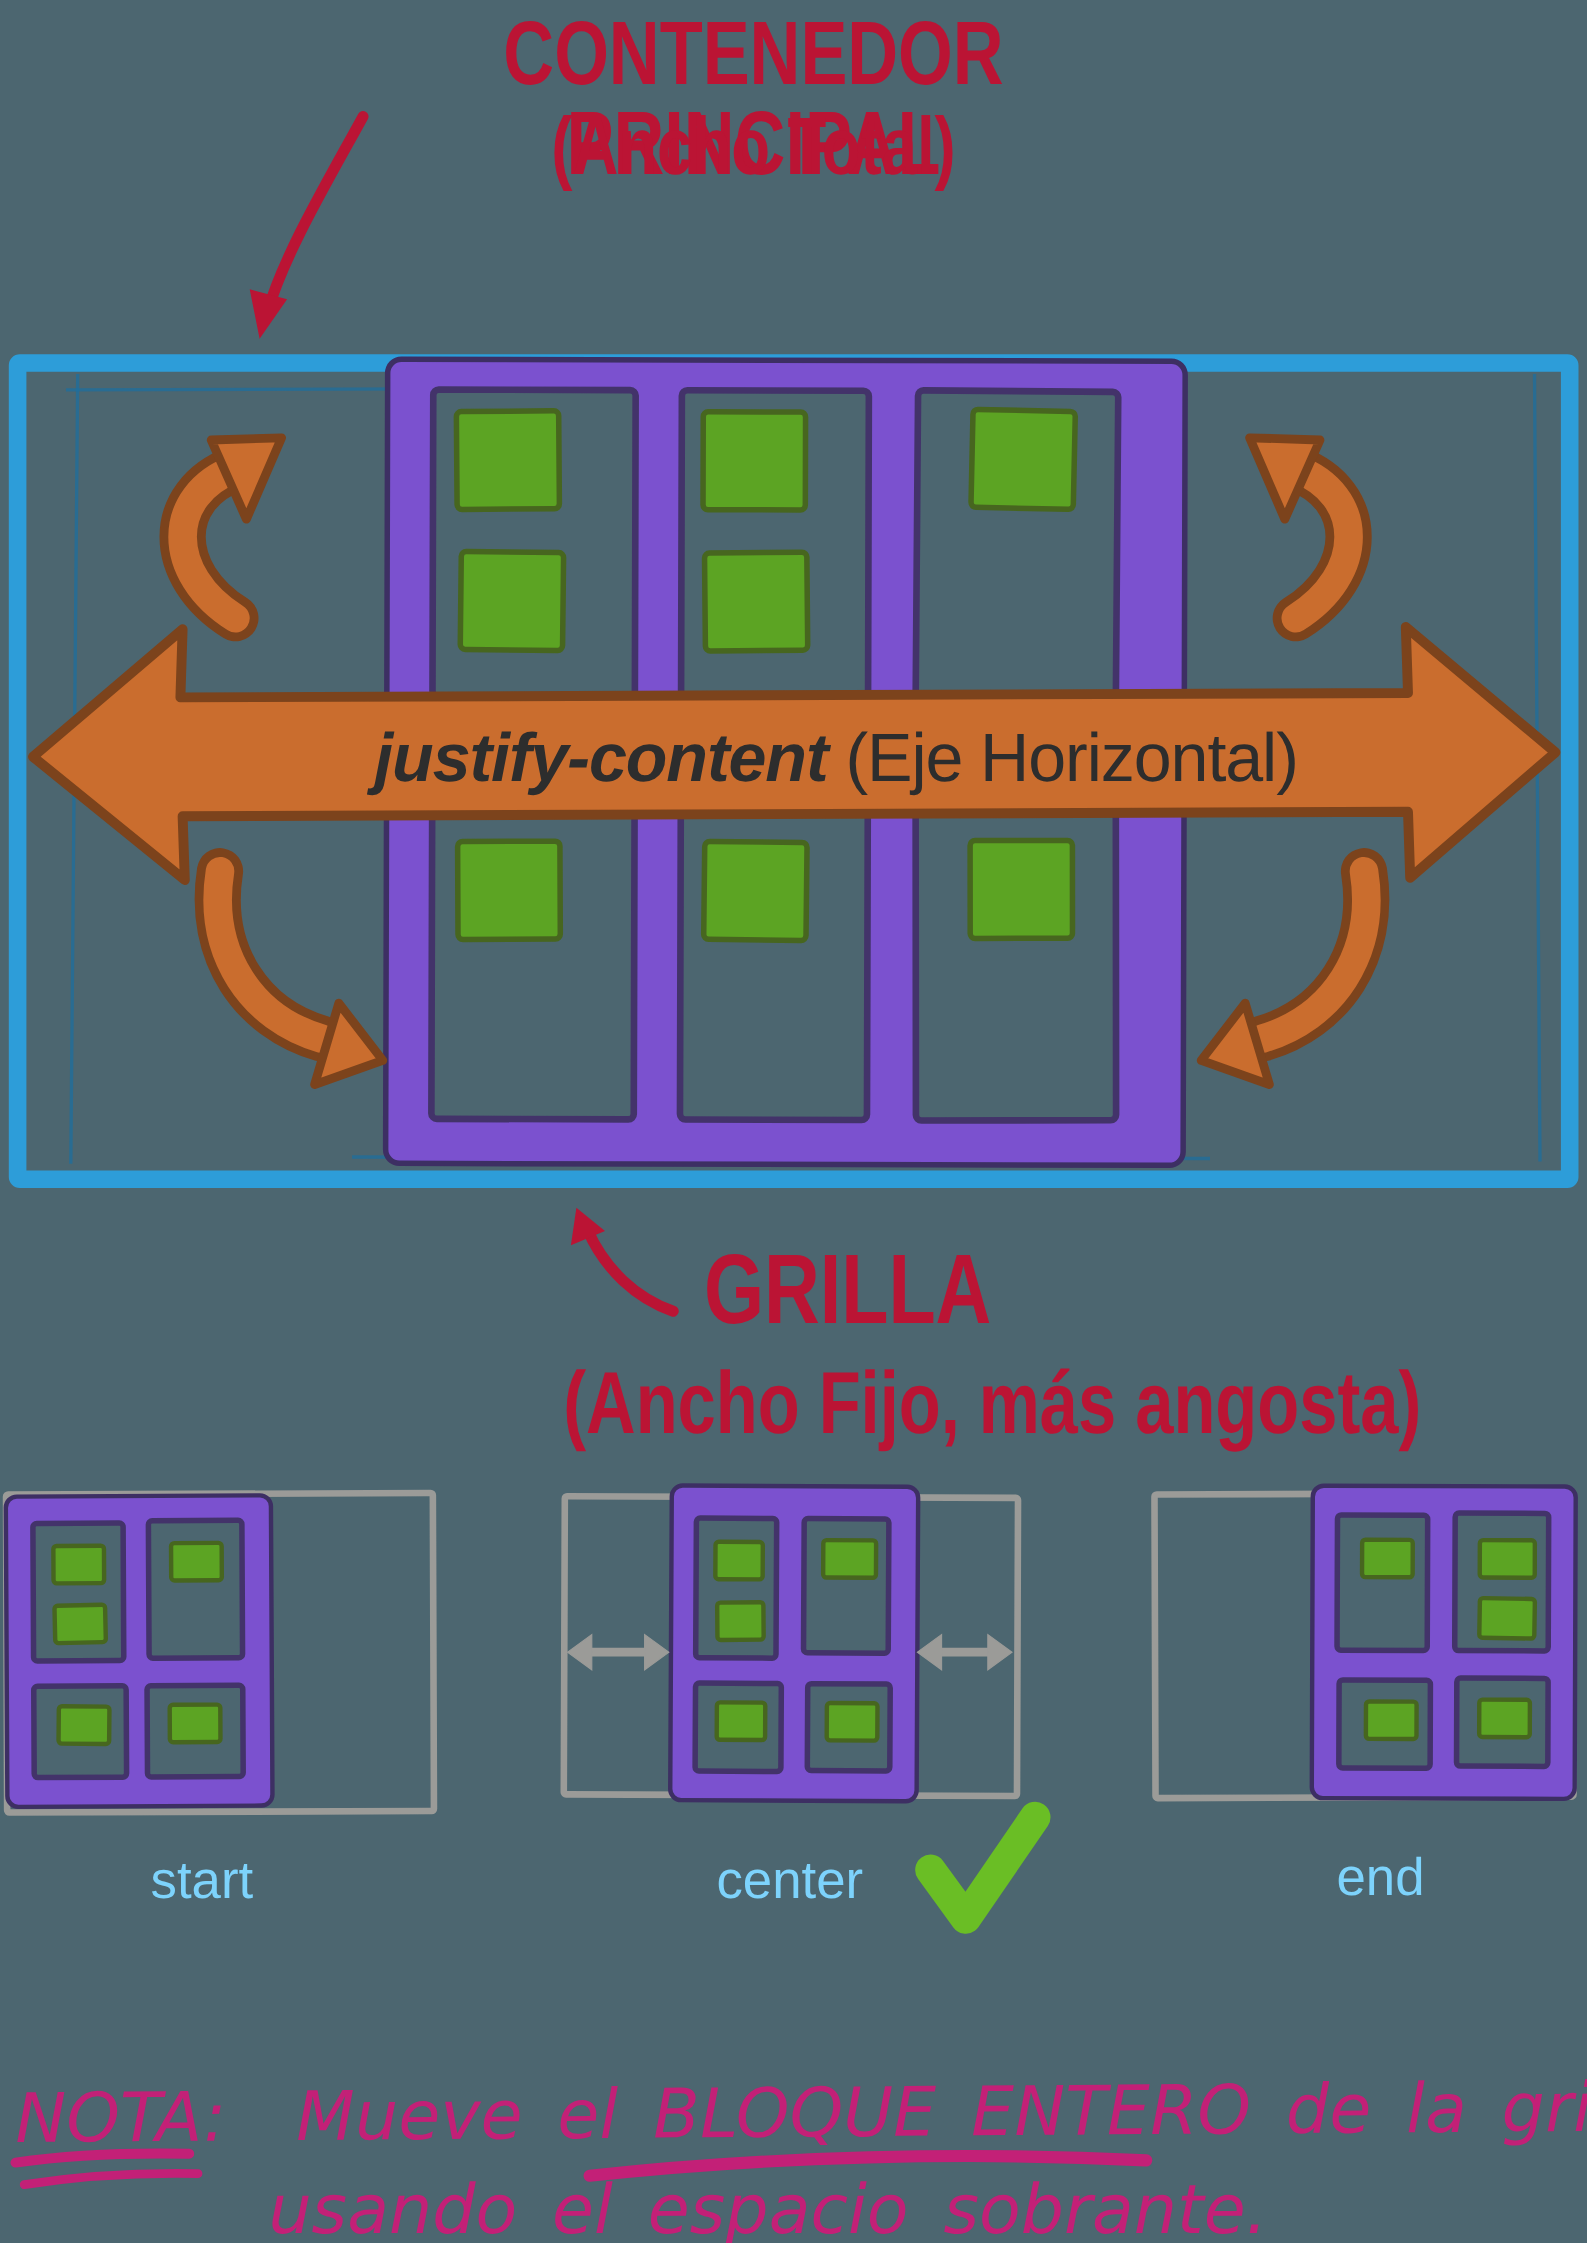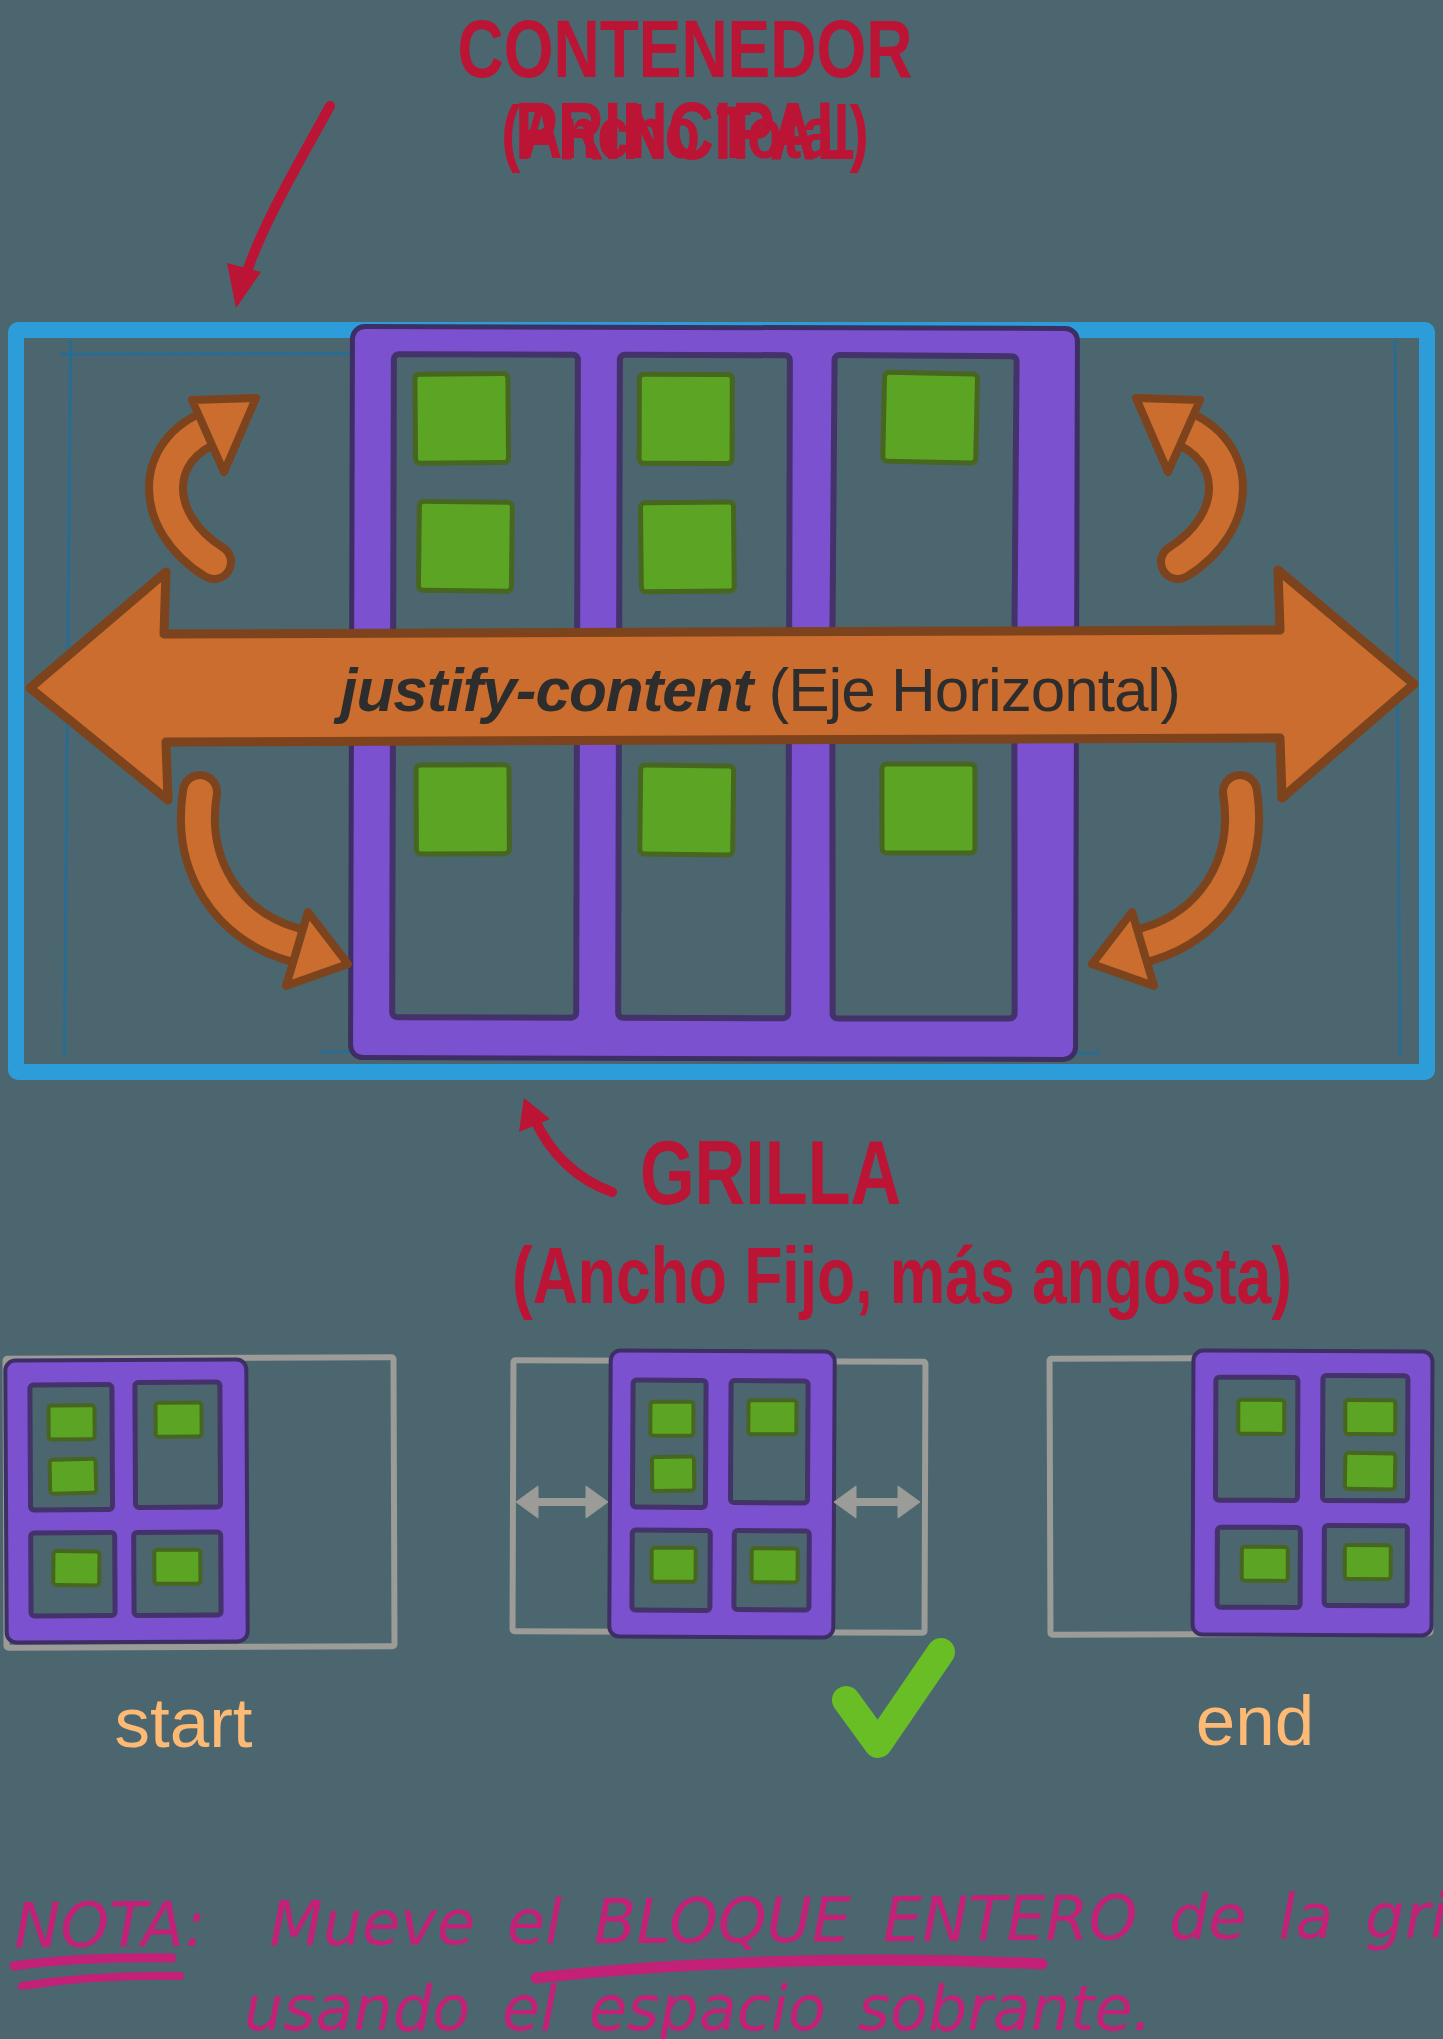--- a/index.html
+++ b/index.html
@@ -7,21 +7,21 @@
           font-family:"Liberation Sans", sans-serif;}
   .abs{position:absolute;}
   
   .red-title{color:#bb1434;font-weight:bold;text-align:center;line-height:1.0;
              transform:scaleX(.78);transform-origin:center top;}
   .red-label{color:#bb1434;font-weight:bold;white-space:nowrap;line-height:1.0;
              transform:scaleX(.78);transform-origin:left top;}
   .axis-label{color:#2d2d2d;font-size:62px;white-space:nowrap;text-align:center;
               letter-spacing:-1px;z-index:6;}
   .axis-label b{font-weight:bold;font-style:italic;}
-  .green-label{color:#fdba74;font-size:71px;text-align:center;z-index:6;}
+  .green-label{color:#7dd3fc;font-size:48px;text-align:center;z-index:6;}
   .note-text{color:#c32077;font-size:62px;font-style:italic;white-space:pre;
              word-spacing:12px;font-family:"DejaVu Sans", sans-serif;z-index:6;}
   
   .frame{border:16px solid #2d9dd9;border-radius:10px;box-sizing:border-box;z-index:1;}
   .sketch{background:#1d6f9e;opacity:.75;z-index:2;}
   .pgrid{background:#7b51cf;box-shadow:0 0 0 5px #3d2f63;border-radius:10px;z-index:3;}
   .cell{position:absolute;background:#4c6670;border:6px solid #43336a;border-radius:8px;
         box-sizing:border-box;}
   .gitem{position:absolute;background:#5ca423;border:5px solid #47661f;border-radius:7px;
          box-sizing:border-box;width:98px;height:94px;}
@@ -101,20 +101,21 @@
     <div class="scell" style="left:116px;top:25px;width:82px;height:127px;">
       <div class="sgreen" style="left:13px;top:15px;width:52px;"></div>
     </div>
     <div class="scell" style="left:18px;top:175px;width:83px;height:85px;">
       <div class="sgreen" style="left:15px;top:13px;width:48px;"></div>
     </div>
     <div class="scell" style="left:120px;top:175px;width:80px;height:84px;">
       <div class="sgreen" style="left:13px;top:13px;width:50px;"></div>
     </div>
   </div>
+  <div class="abs green-label txt" style="left:628px;top:1682px;width:180px;">center</div>
 
   <div class="abs gray-box" style="left:1047px;top:1355px;width:386px;height:282px;transform:rotate(-.2deg);"></div>
   <div class="abs spgrid" style="left:1195px;top:1353px;width:235px;height:280px;transform:rotate(.2deg);">
     <div class="scell" style="left:18px;top:22px;width:87px;height:128px;">
       <div class="sgreen" style="left:18px;top:18px;"></div>
     </div>
     <div class="scell" style="left:125px;top:20px;width:90px;height:130px;">
       <div class="sgreen" style="left:18px;top:20px;width:54px;"></div>
       <div class="sgreen" style="left:18px;top:73px;width:54px;height:40px;transform:rotate(.8deg);"></div>
     </div>

